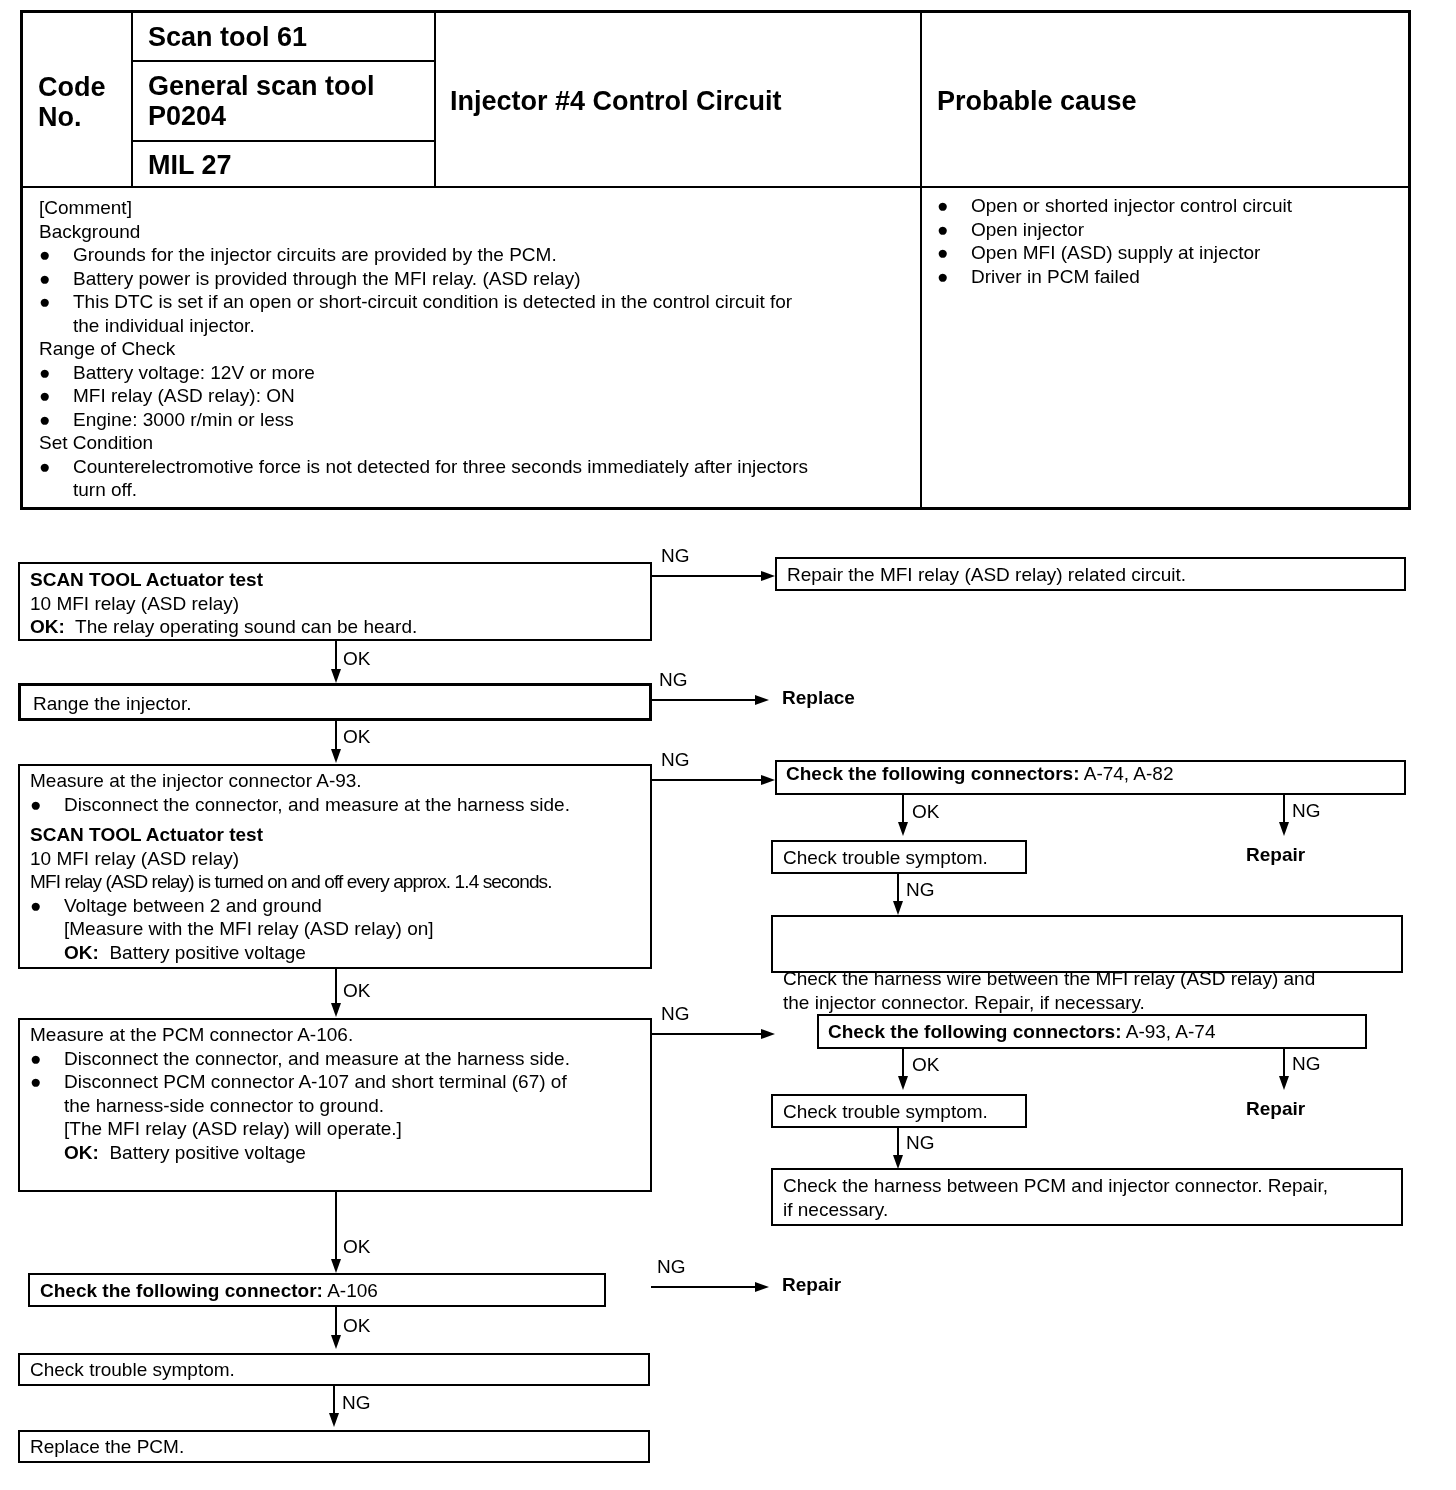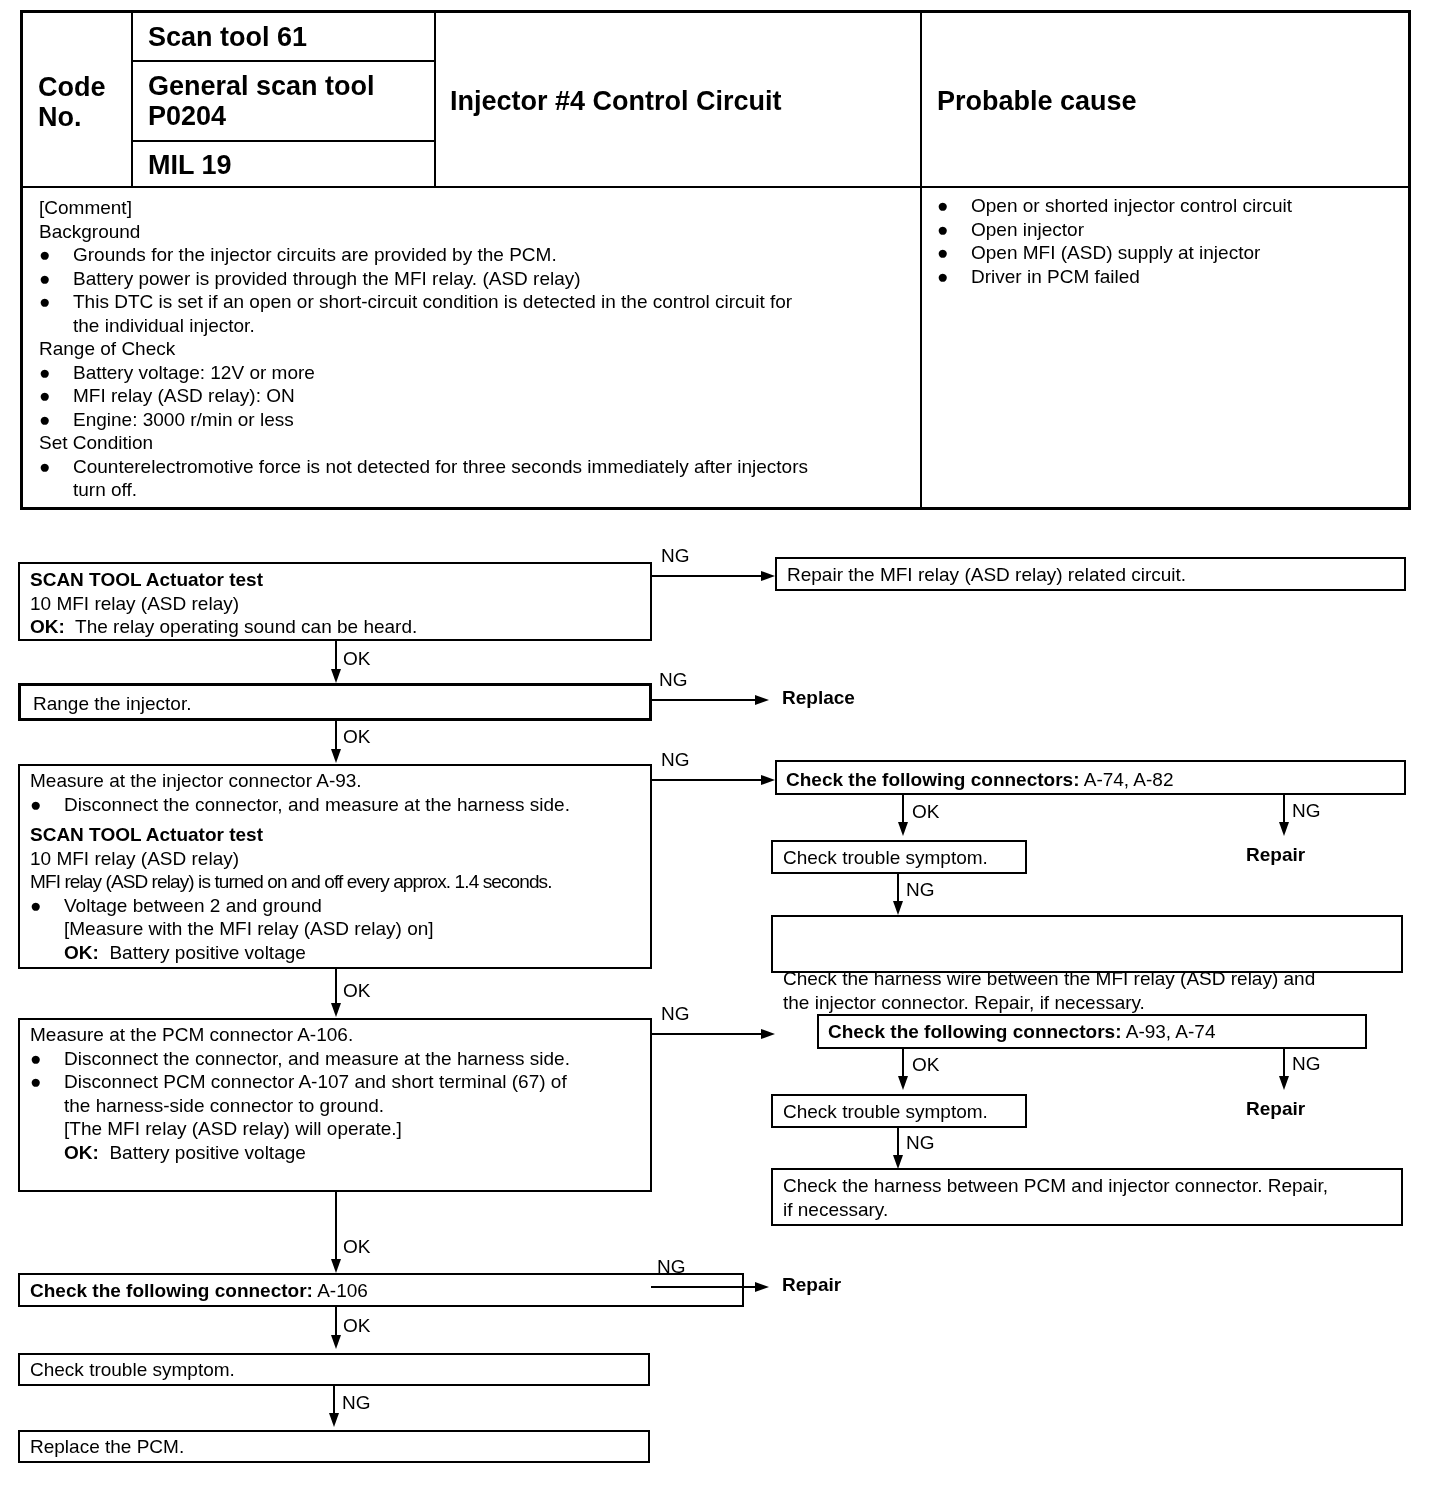--- a/index.html
+++ b/index.html
@@ -37,21 +37,21 @@
     <div>Code</div>
     <div>No.</div>
   </div>
   <div class="abs hdr" style="left:148px;top:22px;line-height:30px;">Scan tool 61</div>
   <div class="abs hdr" style="left:148px;top:71px;line-height:30px;width:266px;">
     <div style="display:flex;justify-content:space-between;">
         <span>General scan tool</span>
       </div>
     <div>P0204</div>
   </div>
-  <div class="abs hdr" style="left:148px;top:150px;line-height:30px;">MIL 19</div>
+  <div class="abs hdr" style="left:148px;top:150px;line-height:30px;">MIL 27</div>
   <div class="abs hdr" style="left:450px;top:86px;line-height:30px;">Injector #4 Control Circuit</div>
   <div class="abs hdr" style="left:937px;top:86px;line-height:30px;">Probable cause</div>
 
   <div class="abs t" style="left:39px;top:196px;">
     <div>[Comment]</div>
     <div>Background</div>
     <div><span class="bul">●</span><span>Grounds for the injector circuits are provided by the PCM.</span></div>
     <div><span class="bul">●</span><span>Battery power is provided through the MFI relay. (ASD relay)</span></div>
     <div><span class="bul">●</span><span>This DTC is set if an open or short-circuit condition is detected in the control circuit for</span></div>
     <div class="ind">the individual injector.</div>
@@ -114,21 +114,21 @@
       <div><span class="bul">●</span><span>Voltage between 2 and ground</span></div>
       <div class="ind">[Measure with the MFI relay (ASD relay) on]</div>
       <div class="ind"><span class="b">OK:</span>&nbsp; <span>Battery positive voltage</span></div>
     </div>
   </div>
   <div class="lbl" style="left:661px;top:750px;">NG</div>
   <div class="hl" style="left:651px;top:779px;width:112px;"></div>
   <div class="arr-r" style="left:761px;top:775px;"></div>
 
   <div class="box" style="left:775px;top:760px;width:631px;height:35px;">
-    <div class="t" style="position:absolute;left:9px;top:6px;">
+    <div class="t" style="position:absolute;left:9px;top:0;">
       <span class="b">Check the following connectors:</span> <span>A-74, A-82</span>
     </div>
   </div>
   <div class="vl" style="left:902px;top:795px;height:30px;"></div>
   <div class="arr-d" style="left:898px;top:822px;"></div>
   <div class="lbl" style="left:912px;top:802px;">OK</div>
   <div class="vl" style="left:1283px;top:795px;height:30px;"></div>
   <div class="arr-d" style="left:1279px;top:822px;"></div>
   <div class="lbl" style="left:1292px;top:801px;">NG</div>
   <div class="abs t b" style="left:1246px;top:843px;">Repair</div>
@@ -185,21 +185,21 @@
     <div class="t" style="position:absolute;left:10px;top:4px;">
       <div>Check the harness between PCM and injector connector. Repair,</div>
       <div>if necessary.</div>
     </div>
   </div>
 
   <div class="vl" style="left:335px;top:1192px;height:70px;"></div>
   <div class="arr-d" style="left:331px;top:1259px;"></div>
   <div class="lbl" style="left:343px;top:1237px;">OK</div>
 
-  <div class="box" style="left:18px;top:1273px;width:726px;height:34px;">
+  <div class="box" style="left:28px;top:1273px;width:578px;height:34px;">
     <div class="t" style="position:absolute;left:10px;top:4px;">
       <span class="b">Check the following connector:</span> <span>A-106</span>
     </div>
   </div>
   <div class="lbl" style="left:657px;top:1257px;">NG</div>
   <div class="hl" style="left:651px;top:1286px;width:106px;"></div>
   <div class="arr-r" style="left:755px;top:1282px;"></div>
   <div class="abs t b" style="left:782px;top:1273px;">Repair</div>
 
   <div class="vl" style="left:335px;top:1307px;height:30px;"></div>

